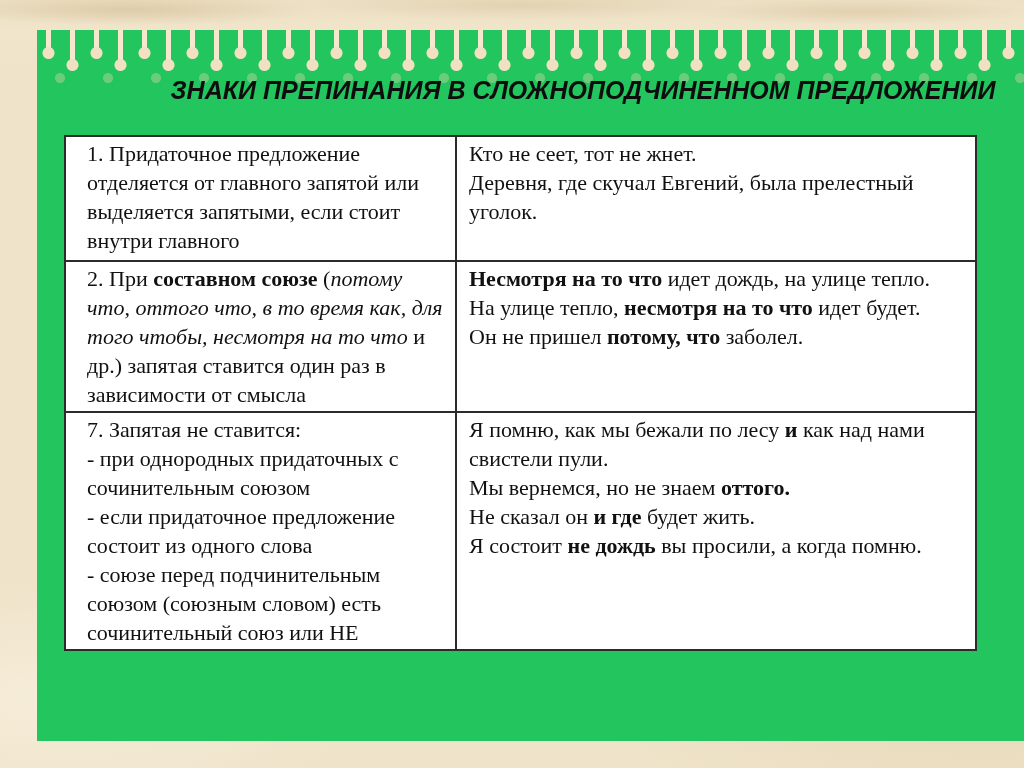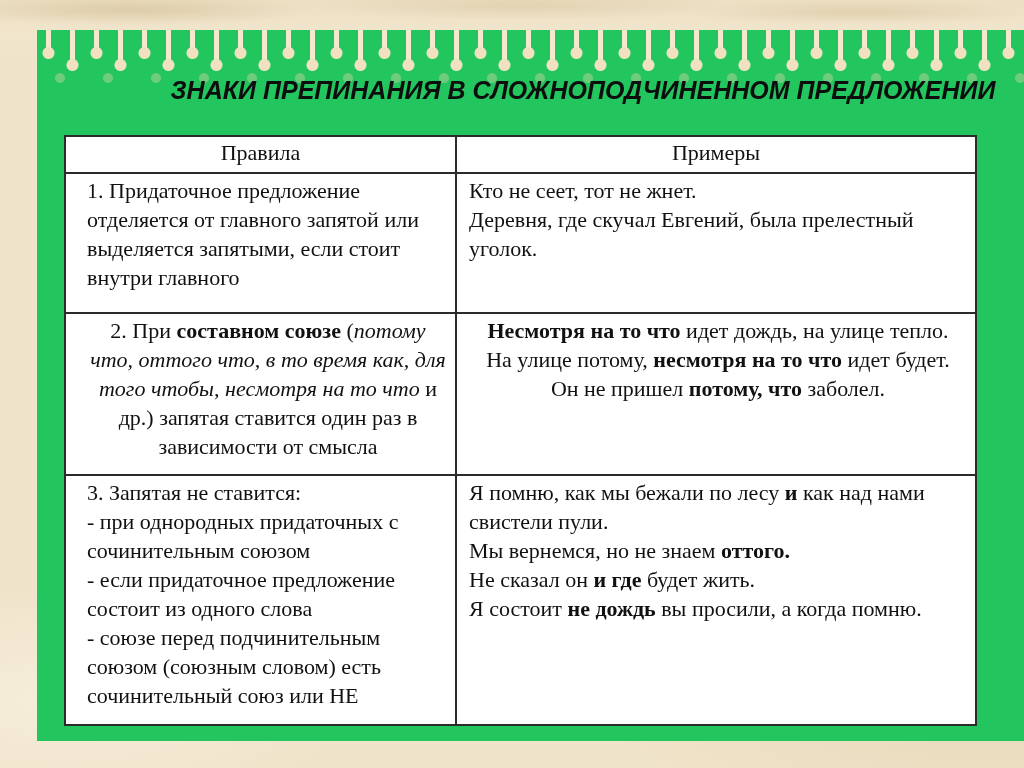--- a/index.html
+++ b/index.html
@@ -59,25 +59,25 @@
     border:2px solid #2b2b2b;
     vertical-align:top;
     font-size:22px;line-height:29px;color:#111;
     font-weight:normal;
   }
   th.hdr{
     height:33px;text-align:center;vertical-align:middle;
     font-weight:bold;font-size:23px;padding:1px 4px;
   }
   td.rule-cell{padding:2px 6px 2px 21px;}
-  td.example-cell{padding:2px 8px 17px 12px;}
+  td.example-cell{padding:2px 8px 2px 12px;}
   .col-rules{width:391px;}
   .col-examples{width:520px;}
   tr.r1 td{height:119px;}
-  tr.r2 td{height:141px;text-align:center;}
+  tr.r2 td{height:141px;}
   tr.r3 td{height:229px;}
   .run-b{font-weight:bold;}
   .run-i{font-style:italic;}
   .para{margin:0;}
 </style>
 </head>
 <body>
 
 <div class="backdrop"></div>
 
@@ -85,46 +85,42 @@
   <div class="fringe"></div>
 
   <div class="title">ЗНАКИ ПРЕПИНАНИЯ В СЛОЖНОПОДЧИНЕННОМ ПРЕДЛОЖЕНИИ</div>
 
   <table class="rules">
     <colgroup>
       <col class="col-rules">
       <col class="col-examples">
     </colgroup>
     <tbody>
-        <tr>
-      <th class="hdr">Правила</th>
-      <th class="hdr">Примеры</th>
-    </tr>
     <tr class="r1">
       <td class="rule-cell">
             <div class="para"><span>1. Придаточное предложение отделяется от главного запятой или выделяется запятыми, если стоит внутри главного</span></div>
           </td>
       <td class="example-cell">
             <div class="para"><span>Кто не сеет, тот не жнет.</span></div>
             <div class="para"><span>Деревня, где скучал Евгений, была прелестный уголок.</span></div>
           </td>
     </tr>
     <tr class="r2">
       <td class="rule-cell">
             <div class="para"><span>2. При </span><span class="run-b">составном союзе</span><span> (</span><span class="run-i">потому что, оттого что, в то время как, для того чтобы, несмотря на то что</span><span> и др.) запятая ставится один раз в зависимости от смысла</span></div>
           </td>
       <td class="example-cell">
             <div class="para"><span class="run-b">Несмотря на то что</span><span> идет дождь, на улице тепло.</span></div>
-            <div class="para"><span>На улице потому, </span><span class="run-b">несмотря на то что</span><span> идет будет.</span></div>
+            <div class="para"><span>На улице тепло, </span><span class="run-b">несмотря на то что</span><span> идет будет.</span></div>
             <div class="para"><span>Он не пришел </span><span class="run-b">потому, что</span><span> заболел.</span></div>
           </td>
     </tr>
     <tr class="r3">
       <td class="rule-cell">
-            <div class="para"><span>3. Запятая не ставится:</span></div>
+            <div class="para"><span>7. Запятая не ставится:</span></div>
             <div class="para"><span>- при однородных придаточных с сочинительным союзом</span></div>
             <div class="para"><span>- если придаточное предложение состоит из одного слова</span></div>
             <div class="para"><span>- союзе перед подчинительным союзом (союзным словом) есть сочинительный союз или НЕ</span></div>
           </td>
       <td class="example-cell">
             <div class="para"><span>Я помню, как мы бежали по лесу </span><span class="run-b">и</span><span> как над нами свистели пули.</span></div>
             <div class="para"><span>Мы вернемся, но не знаем </span><span class="run-b">оттого.</span></div>
             <div class="para"><span>Не сказал он </span><span class="run-b">и где</span><span> будет жить.</span></div>
             <div class="para"><span>Я состоит </span><span class="run-b">не дождь</span><span> вы просили, а когда помню.</span></div>
           </td>

